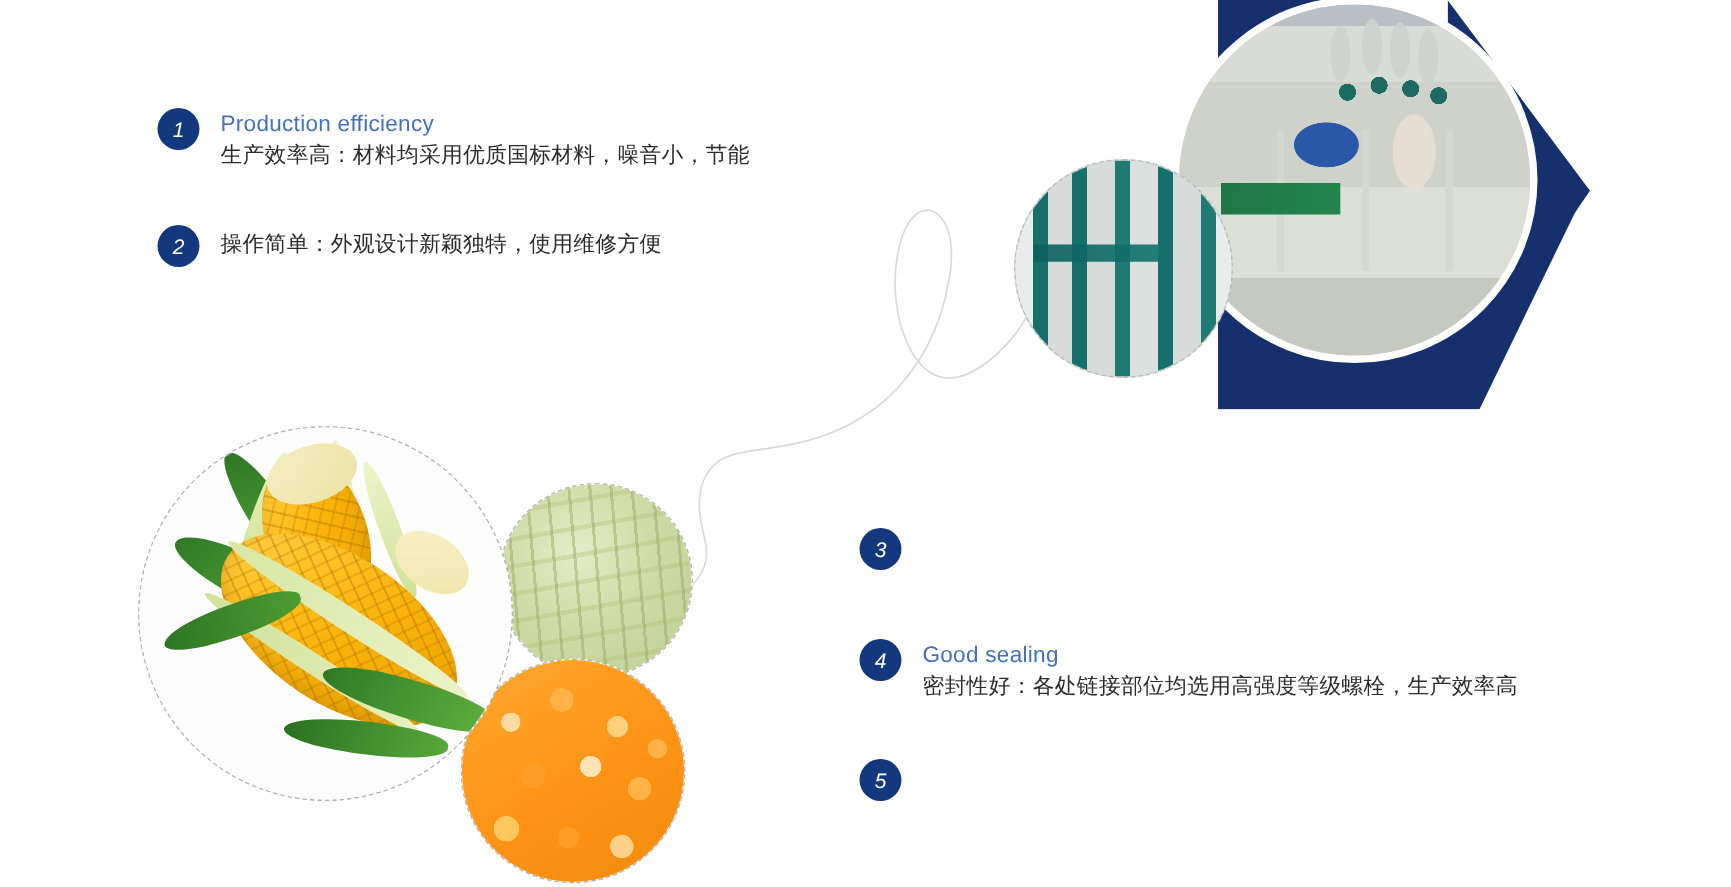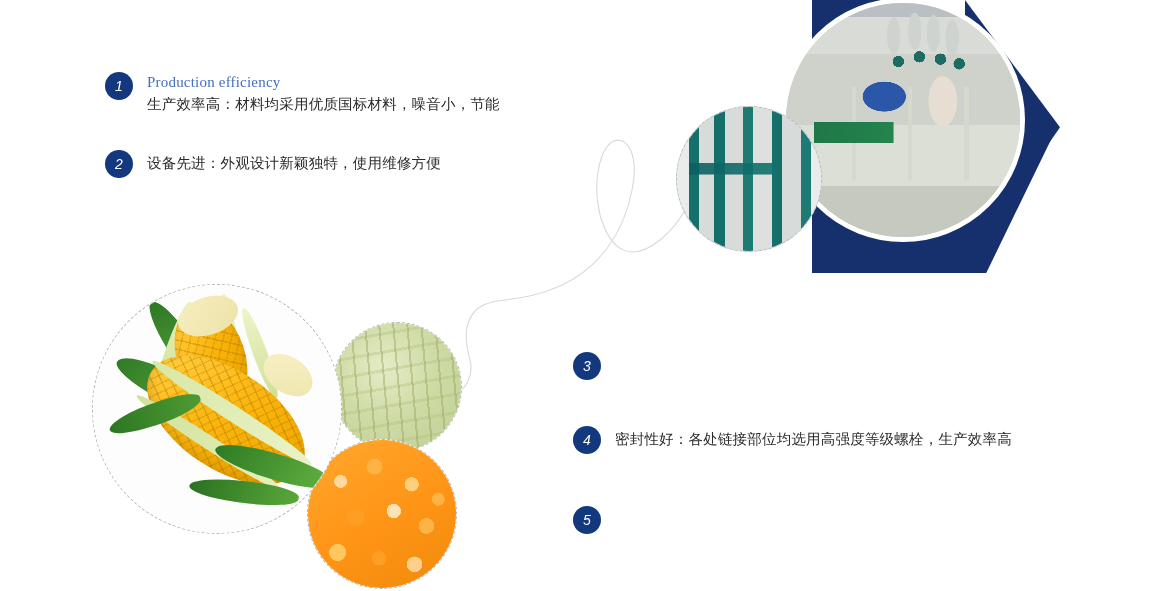--- a/index.html
+++ b/index.html
@@ -40,21 +40,20 @@
     user-select: none;
   }
   .feature-text { padding-top: 1px; }
   .feature-title {
     color: #4470be;
     font-size: 15px;
     font-weight: 400;
     line-height: 19px;
     letter-spacing: .2px;
     white-space: nowrap;
-    font-family: Liberation Serif, serif;
   }
   .feature-desc {
     color: #2b2b2b;
     font-size: 14.5px;
     line-height: 22px;
     letter-spacing: .2px;
     white-space: nowrap;
     margin-top: 1px;
   }
 
@@ -331,31 +330,32 @@
     <div class="badge">1</div>
     <div class="feature-text">
       <div class="feature-title">Production efficiency</div>
       <div class="feature-desc">生产效率高：材料均采用优质国标材料，噪音小，节能</div>
     </div>
   </div>
 
   <div class="feature" id="feat-2">
     <div class="badge">2</div>
     <div class="feature-text">
-      <div class="feature-desc">设备先进：外观设计新颖独特，使用维修方便</div>
+      <div class="feature-desc">操作简单：外观设计新颖独特，使用维修方便</div>
     </div>
   </div>
 
   <div class="feature" id="feat-3">
     <div class="badge">3</div>
   </div>
 
   <div class="feature" id="feat-4">
     <div class="badge">4</div>
     <div class="feature-text">
+      <div class="feature-title">Good sealing</div>
       <div class="feature-desc">密封性好：各处链接部位均选用高强度等级螺栓，生产效率高</div>
     </div>
   </div>
 
   <div class="feature" id="feat-5">
     <div class="badge">5</div>
     <div class="feature-text">
     </div>
   </div>
 

